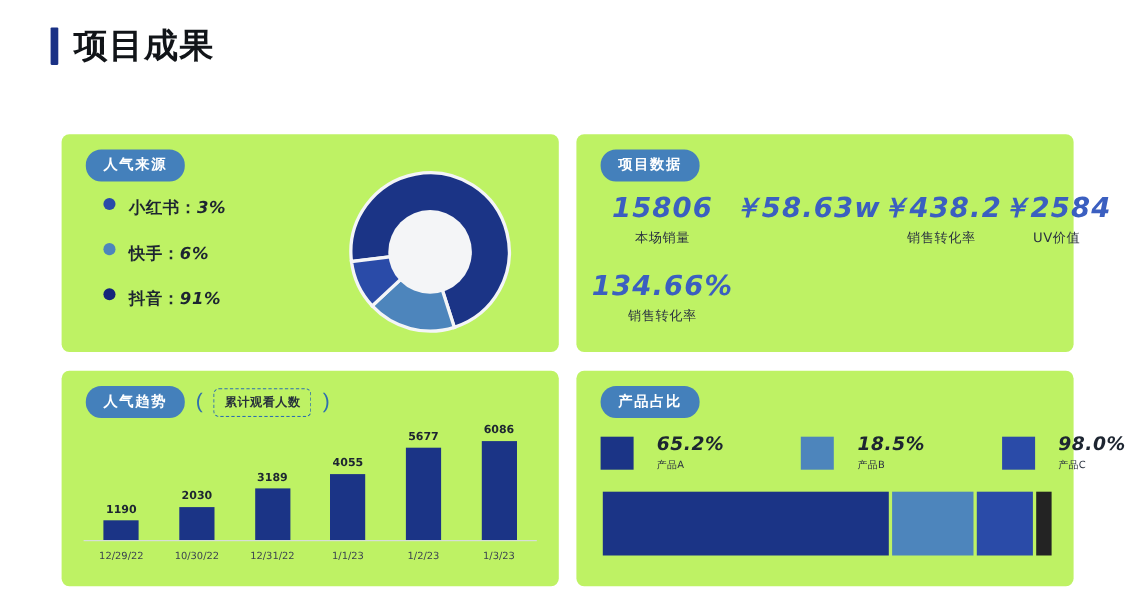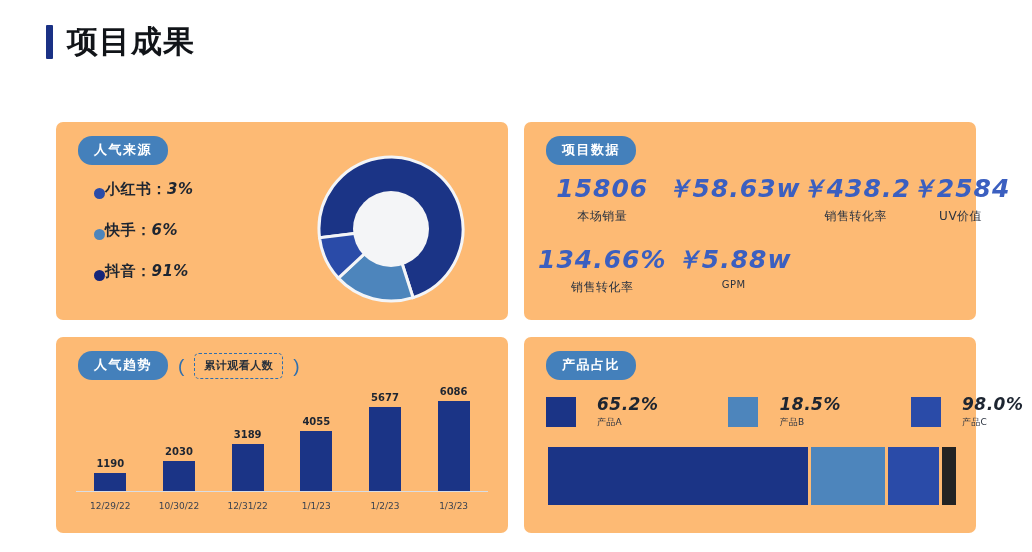--- a/index.html
+++ b/index.html
@@ -11,21 +11,21 @@
     overflow: hidden;
   }
   .page { position: relative; width: 1032px; height: 552px; background: #fff; margin-top: 12px; }
 
   
   .header { position: absolute; left: 46px; top: 12px; display: flex; align-items: center; gap: 14px; }
   .title-bar { width: 7px; height: 34px; background: #1a3185; border-radius: 1px; }
   .page-title { font-size: 31px; font-weight: 700; color: #111418; letter-spacing: 1px; line-height: 36px; }
 
   
-  .card { position: absolute; background: #fdba74; border-radius: 7px; }
+  .card { position: absolute; background: #bef264; border-radius: 7px; }
   #card-popularity { left: 56px;  top: 110px; width: 452px; height: 198px; }
   #card-stats      { left: 524px; top: 110px; width: 452px; height: 198px; }
   #card-trend      { left: 56px;  top: 325px; width: 452px; height: 196px; }
   #card-products   { left: 524px; top: 325px; width: 452px; height: 196px; }
 
   
   .pill {
     display: inline-flex; align-items: center; justify-content: center;
     background: #4480bb; color: #ffffff;
     font-size: 13px; font-weight: 700; letter-spacing: 1.5px;
@@ -37,21 +37,21 @@
   .paren { color: #2f6fae; font-size: 19px; line-height: 1; font-weight: 400; }
   .dashed-badge {
     border: 1.6px dashed #2f6fae; border-radius: 5px;
     color: #27303b; font-size: 11px; font-weight: 700; letter-spacing: 0.5px;
     padding: 4px 9px 5px; background: transparent;
     font-family: "DejaVu Sans", sans-serif;
   }
 
   
   .legend-list { position: absolute; left: 38px; top: 58px; display: flex; flex-direction: column; gap: 22px; }
-  .legend-row { display: flex; align-items: flex-end; gap: 0; }
+  .legend-row { display: flex; align-items: flex-start; gap: 12px; }
   .legend-dot { width: 11px; height: 11px; border-radius: 50%; flex: none; }
   .legend-text { font-size: 15px; color: #1d2531; font-weight: 600; letter-spacing: 0.5px;
                  font-family: "DejaVu Sans", sans-serif; }
   .legend-text .pct { font-style: italic; font-weight: 600; }
 
   
   .donut-wrap { position: absolute; left: 240px; top: 22px; width: 190px; height: 170px; }
   .donut { position: absolute; left: 50%; top: 50%; transform: translate(-50%,-50%); }
 
   
@@ -155,24 +155,20 @@
           <div class="stat-label">销售转化率</div>
         </div>
         <div class="stat">
           <div class="stat-value" style="color: rgb(59, 95, 192);">￥2584</div>
           <div class="stat-label">UV价值</div>
         </div>
         <div class="stat">
           <div class="stat-value" style="color: rgb(59, 95, 192);">134.66%</div>
           <div class="stat-label">销售转化率</div>
         </div>
-        <div class="stat">
-          <div class="stat-value" style="color: rgb(59, 95, 192);">￥5.88w</div>
-          <div class="stat-label small">GPM</div>
-        </div>
       </div>
   </div>
 
   <div class="card" id="card-trend">
     <div class="pill-wrap">
       <div class="pill">人气趋势</div>
       <span class="paren">(</span>
       <span class="dashed-badge">累计观看人数</span>
       <span class="paren">)</span>
     </div>

